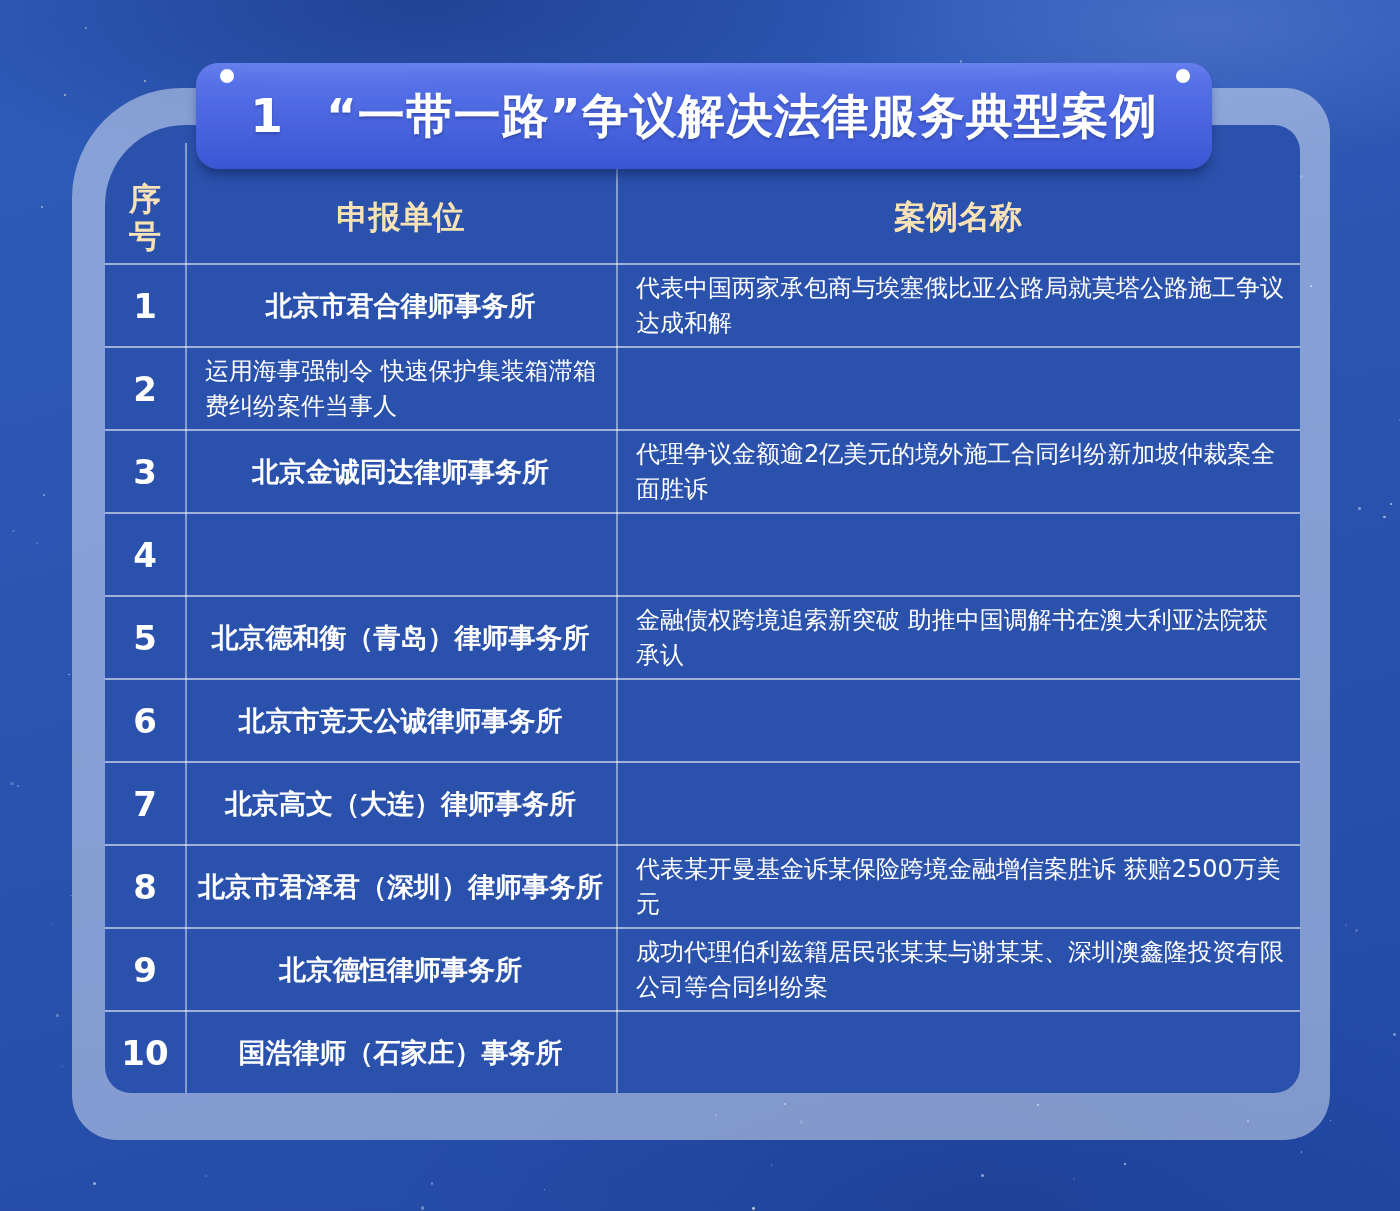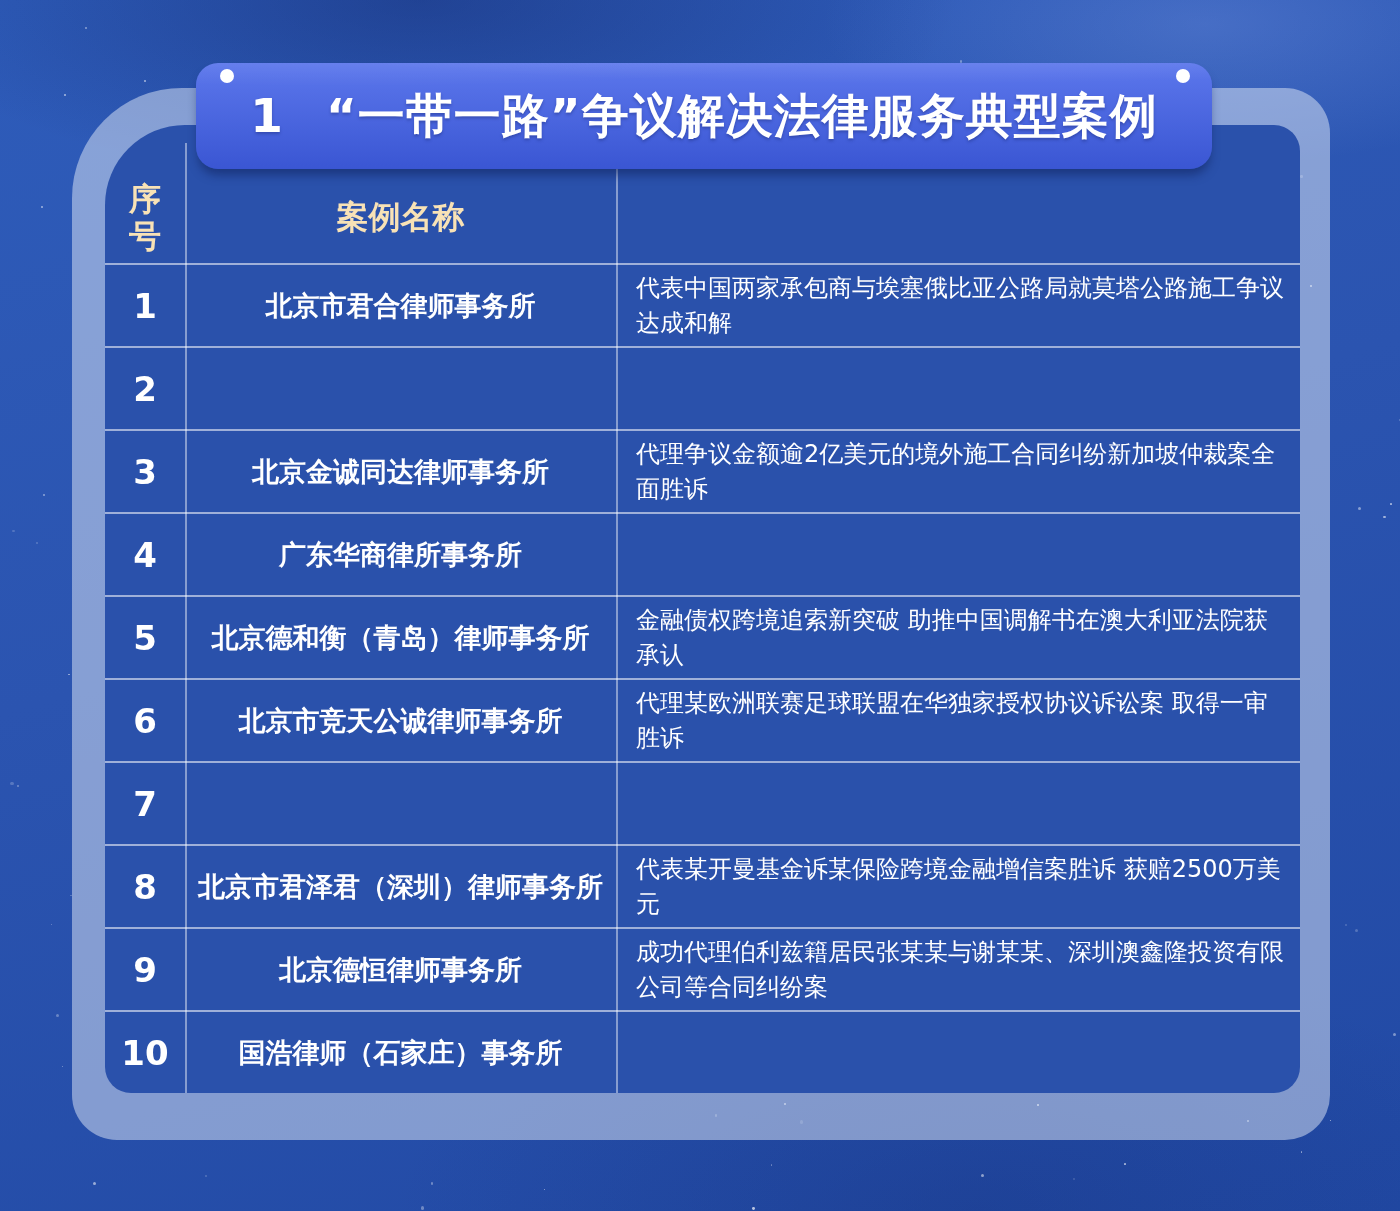--- a/index.html
+++ b/index.html
@@ -250,52 +250,53 @@
 <div class="frame"></div>
 
 <div class="panel">
   <div class="vline v1"></div>
   <div class="vline v2"></div>
 
   <div class="case-table">
     <div class="row header">
       <div class="cell idx">序
 号</div>
+      <div class="cell">申报单位</div>
       <div class="cell">案例名称</div>
     </div>
 
   <div class="row">
     <div class="cell num">1</div>
     <div class="cell unit">北京市君合律师事务所</div>
     <div class="cell case">代表中国两家承包商与埃塞俄比亚公路局就莫塔公路施工争议达成和解</div>
   </div>
       <div class="row">
     <div class="cell num">2</div>
+    <div class="cell case">运用海事强制令 快速保护集装箱滞箱费纠纷案件当事人</div>
   </div>
       <div class="row">
     <div class="cell num">3</div>
     <div class="cell unit">北京金诚同达律师事务所</div>
     <div class="cell case">代理争议金额逾2亿美元的境外施工合同纠纷新加坡仲裁案全面胜诉</div>
   </div>
       <div class="row">
     <div class="cell num">4</div>
-    <div class="cell unit">广东华商律所事务所</div>
   </div>
       <div class="row">
     <div class="cell num">5</div>
     <div class="cell unit">北京德和衡（青岛）律师事务所</div>
     <div class="cell case">金融债权跨境追索新突破 助推中国调解书在澳大利亚法院获承认</div>
   </div>
       <div class="row">
     <div class="cell num">6</div>
     <div class="cell unit">北京市竞天公诚律师事务所</div>
-    <div class="cell case">代理某欧洲联赛足球联盟在华独家授权协议诉讼案 取得一审胜诉</div>
   </div>
       <div class="row">
     <div class="cell num">7</div>
+    <div class="cell unit">北京高文（大连）律师事务所</div>
   </div>
       <div class="row">
     <div class="cell num">8</div>
     <div class="cell unit">北京市君泽君（深圳）律师事务所</div>
     <div class="cell case">代表某开曼基金诉某保险跨境金融增信案胜诉 获赔2500万美元</div>
   </div>
       <div class="row">
     <div class="cell num">9</div>
     <div class="cell unit">北京德恒律师事务所</div>
     <div class="cell case">成功代理伯利兹籍居民张某某与谢某某、深圳澳鑫隆投资有限公司等合同纠纷案</div>

